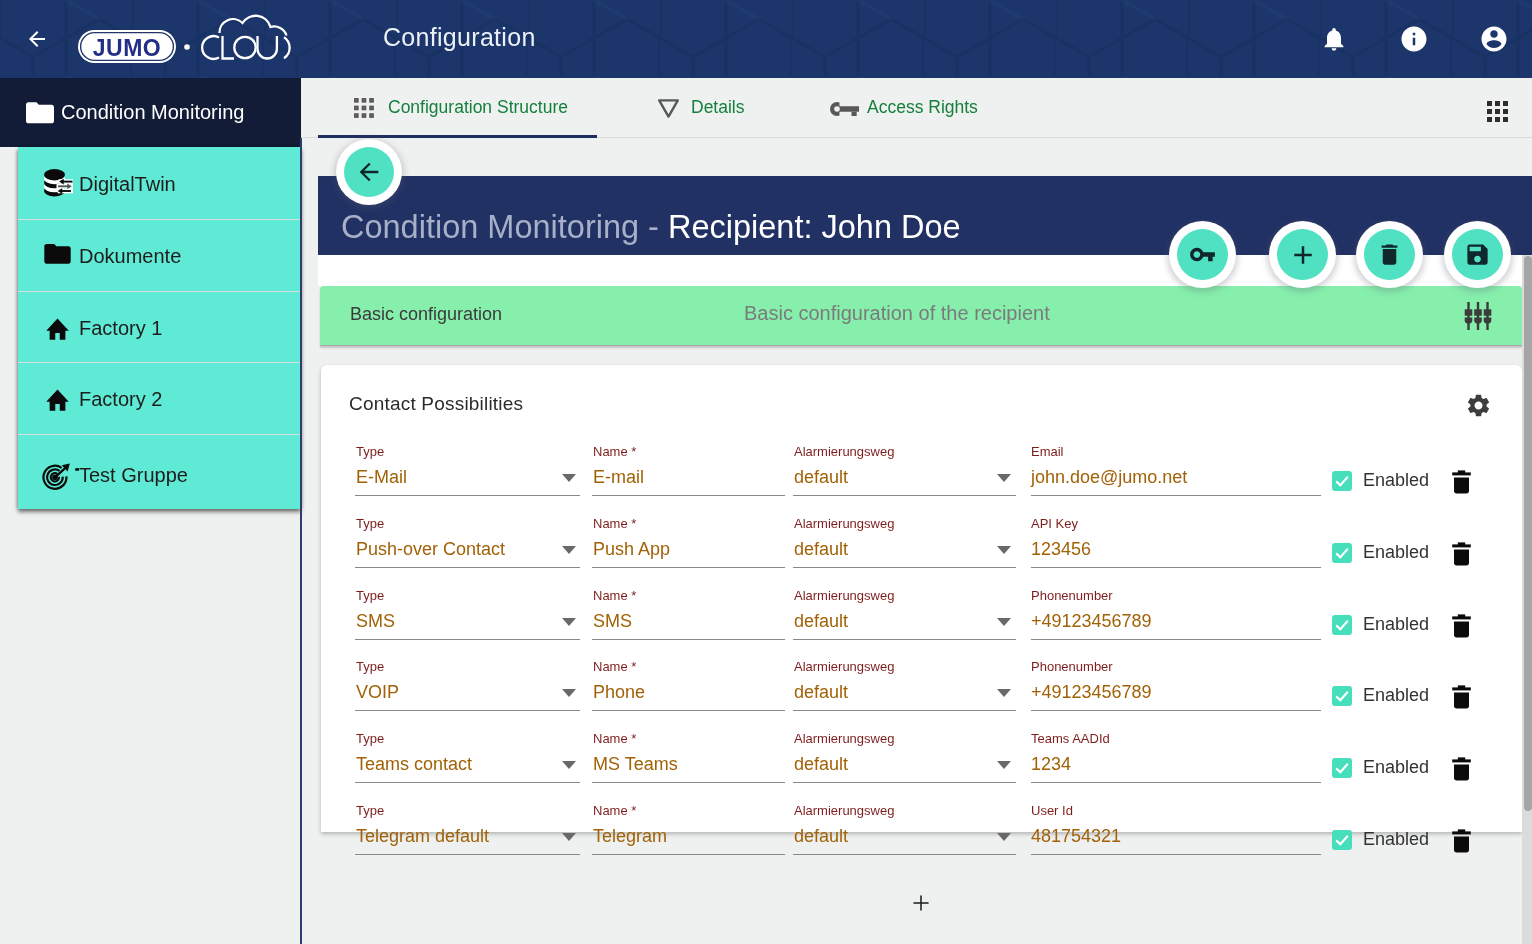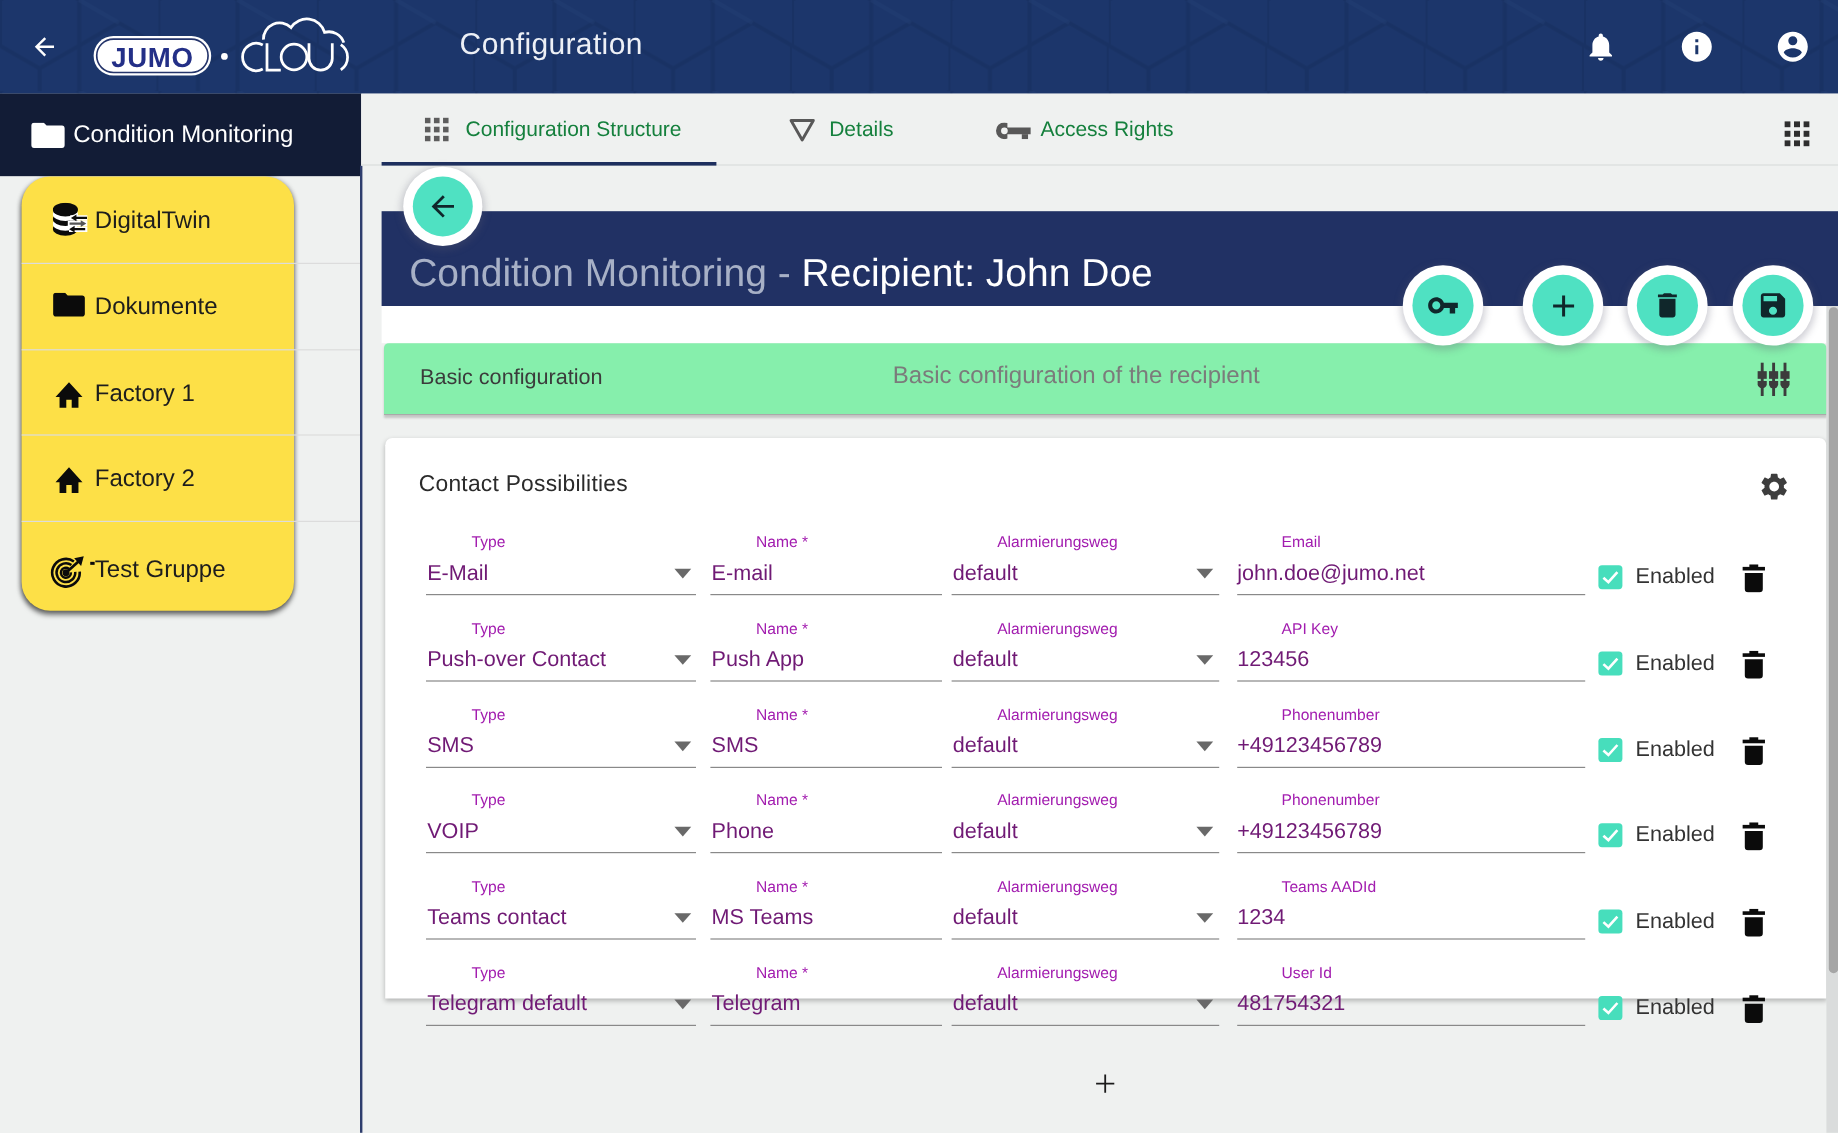--- a/index.html
+++ b/index.html
@@ -6,21 +6,21 @@
   html,body { width:1532px; height:944px; overflow:hidden; font-family:"Liberation Sans", sans-serif; background:#eff1f0; }
 
   
   #appbar { position:absolute; left:0; top:0; width:1532px; height:78px; background:#1c366b; overflow:hidden; }
   #appbar .title { position:absolute; left:383px; top:23px; font-size:25px; color:#edf0f6; font-weight:400; letter-spacing:.3px; }
 
   
   #sidehead { position:absolute; left:0; top:78px; width:301px; height:69px; background:#121c36; }
   #sidehead .txt { position:absolute; left:61px; top:23px; font-size:20px; color:#fff; }
   #sidebg { position:absolute; left:0; top:147px; width:301px; height:797px; background:#eff1f0; }
-  #menucard { position:absolute; left:18px; top:147px; width:227px; height:362px; background:#fde047; box-shadow:0 3px 4px rgba(0,0,0,.5), 2px 0 4px -2px rgba(0,0,0,.3), -2px 1px 4px -2px rgba(0,0,0,.3);border-radius:24px; }
+  #menucard { position:absolute; left:18px; top:147px; width:283px; height:362px; background:#5eead4; box-shadow:0 3px 4px rgba(0,0,0,.5), 2px 0 4px -2px rgba(0,0,0,.3), -2px 1px 4px -2px rgba(0,0,0,.3); }
   .mitem { position:absolute; left:0; width:283px; height:72px; border-bottom:1px solid #dcdcdc; }
   .mitem .mtxt { position:absolute; left:61px; top:25px; font-size:20px; color:#1d1d1d; }
   .mitem svg { position:absolute; left:26px; top:24px; }
   #sideborder { position:absolute; left:300px; top:138px; width:2px; height:806px; background:#2e3d6d; }
 
   
   #tabbar { position:absolute; left:301px; top:78px; width:1231px; height:60px; background:#eff1f0; border-bottom:1px solid #dadcdc; }
   .tabtxt { position:absolute; top:19px; font-size:17.5px; color:#15803d; }
   #tabline { position:absolute; left:318px; top:135px; width:279px; height:3px; background:#1d2f5e; }
 
@@ -28,22 +28,22 @@
   #banner { position:absolute; left:318px; top:176px; width:1214px; height:79px; background:#213164; }
   #whitestrip { position:absolute; left:318px; top:255px; width:1204px; height:31px; background:#fff; }
   #grayrow { position:absolute; left:320px; top:286px; width:1202px; height:60px; background:#86efac; border-radius:4px 4px 0 0; border-bottom:1px solid #a9a9a9; box-shadow:0 2px 2px rgba(0,0,0,.18); }
   #grayrow .a { position:absolute; left:30px; top:18px; font-size:18px; color:#3b3b3b; }
   #grayrow .b { position:absolute; left:424px; top:16px; font-size:20px; color:#7b7b7b; }
   #card { position:absolute; left:321px; top:365px; width:1201px; height:467px; background:#fff; border-radius:6px 6px 0 0; box-shadow:0 2px 4px rgba(0,0,0,.25); }
   #card h2 { position:absolute; left:28px; top:28px; font-size:19px; font-weight:400; color:#2b2b2b; letter-spacing:.2px; }
 
   
   .frow { position:absolute; left:0; width:1201px; height:72px; }
-  .lbl { position:absolute; top:0; font-size:13px; color:#a21caf;margin-left:37px; }
-  .val { position:absolute; top:23px; font-size:18px; color:#701a75;text-align:right; }
+  .lbl { position:absolute; top:0; font-size:13px; color:#7f1d1d; }
+  .val { position:absolute; top:23px; font-size:18px; color:#a16207;text-align:right; }
   .uline { position:absolute; top:51px; height:1px; background:#898989; }
   .c1 { left:35px; } .c2 { left:272px; } .c3 { left:473px; } .c4 { left:710px; }
   .u1 { left:34px; width:225px; } .u2 { left:271px; width:193px; } .u3 { left:472px; width:223px; } .u4 { left:710px; width:290px; }
   .arr { position:absolute; top:30px; width:0; height:0; border-left:7px solid transparent; border-right:7px solid transparent; border-top:8px solid #696969; }
   .a1 { left:241px; } .a3 { left:676px; }
   .cb { position:absolute; left:1011px; top:27px; width:20px; height:20px; background:#47debc; border-radius:3px; }
   .en { position:absolute; left:1042px; top:26px; font-size:18px; color:#333; }
   .tr { position:absolute; left:1130px; top:26px; }
 
   

